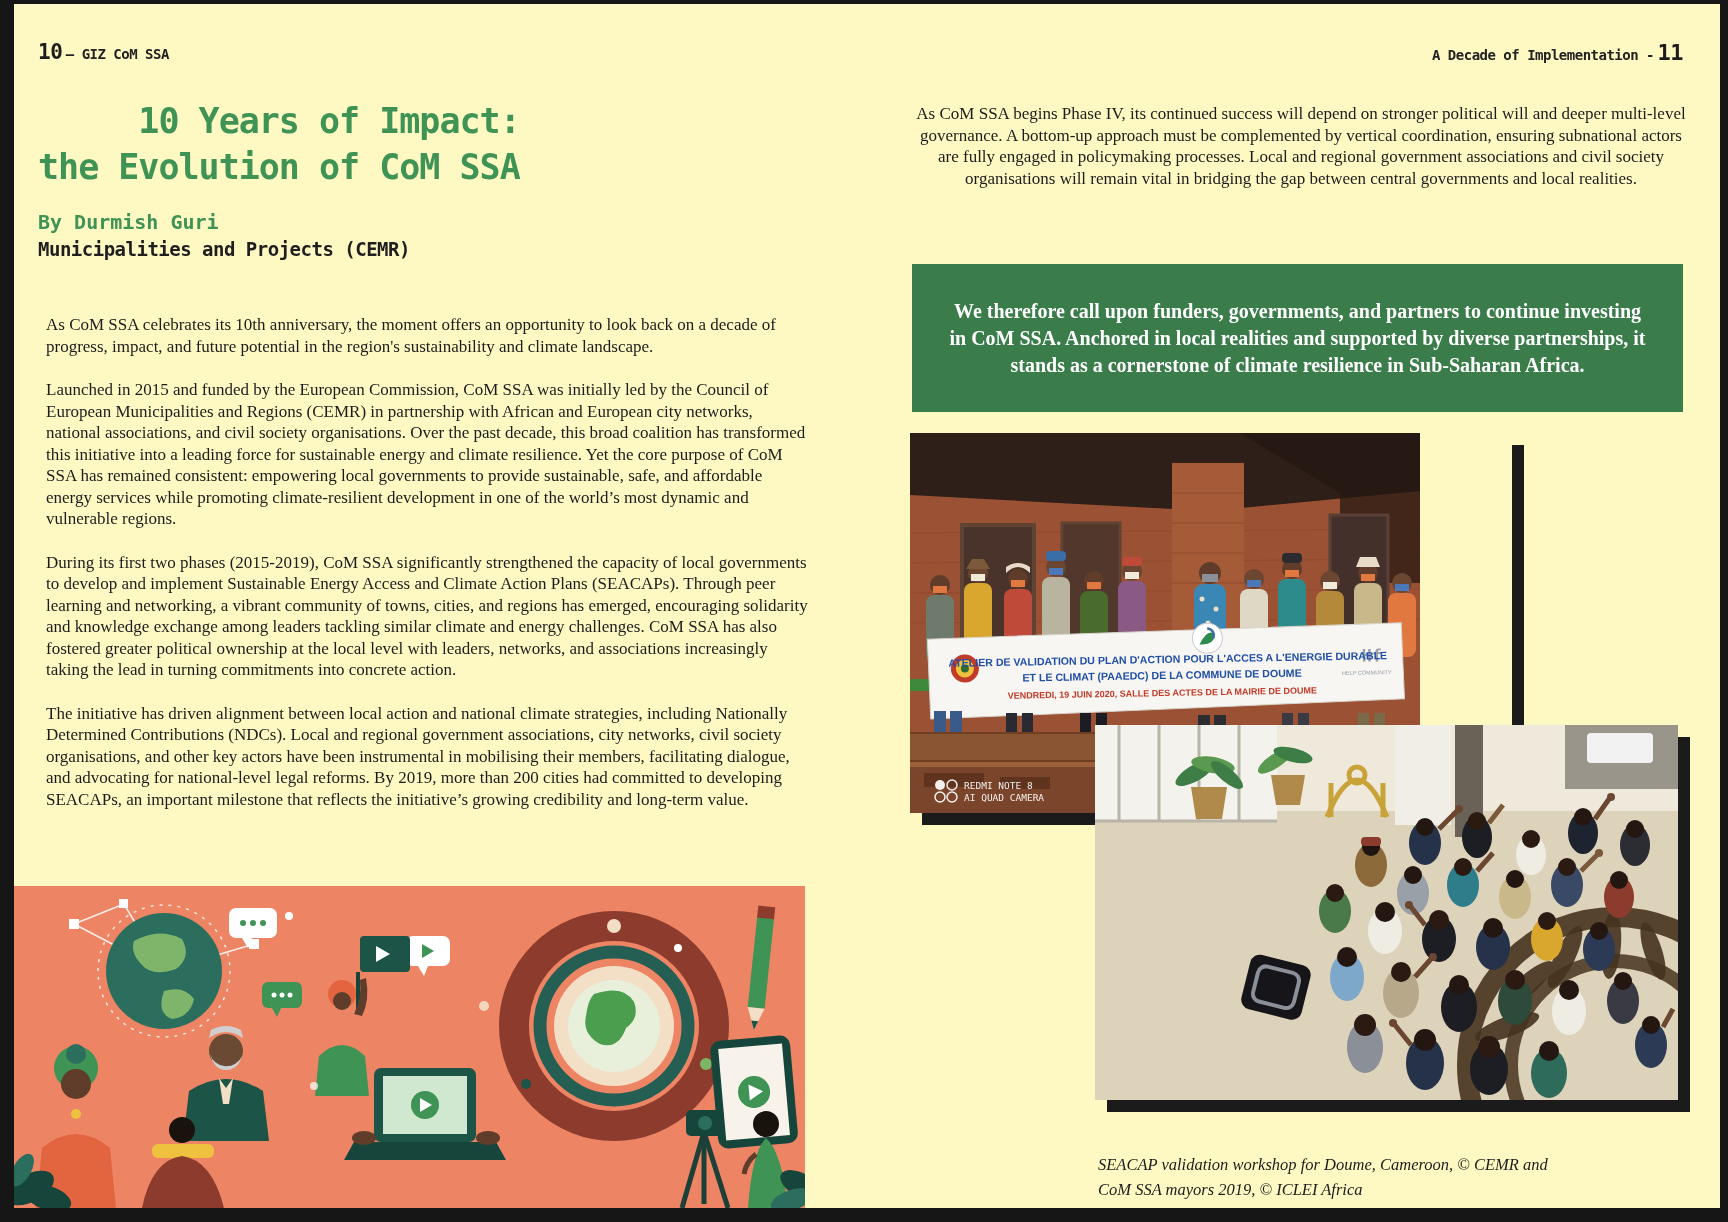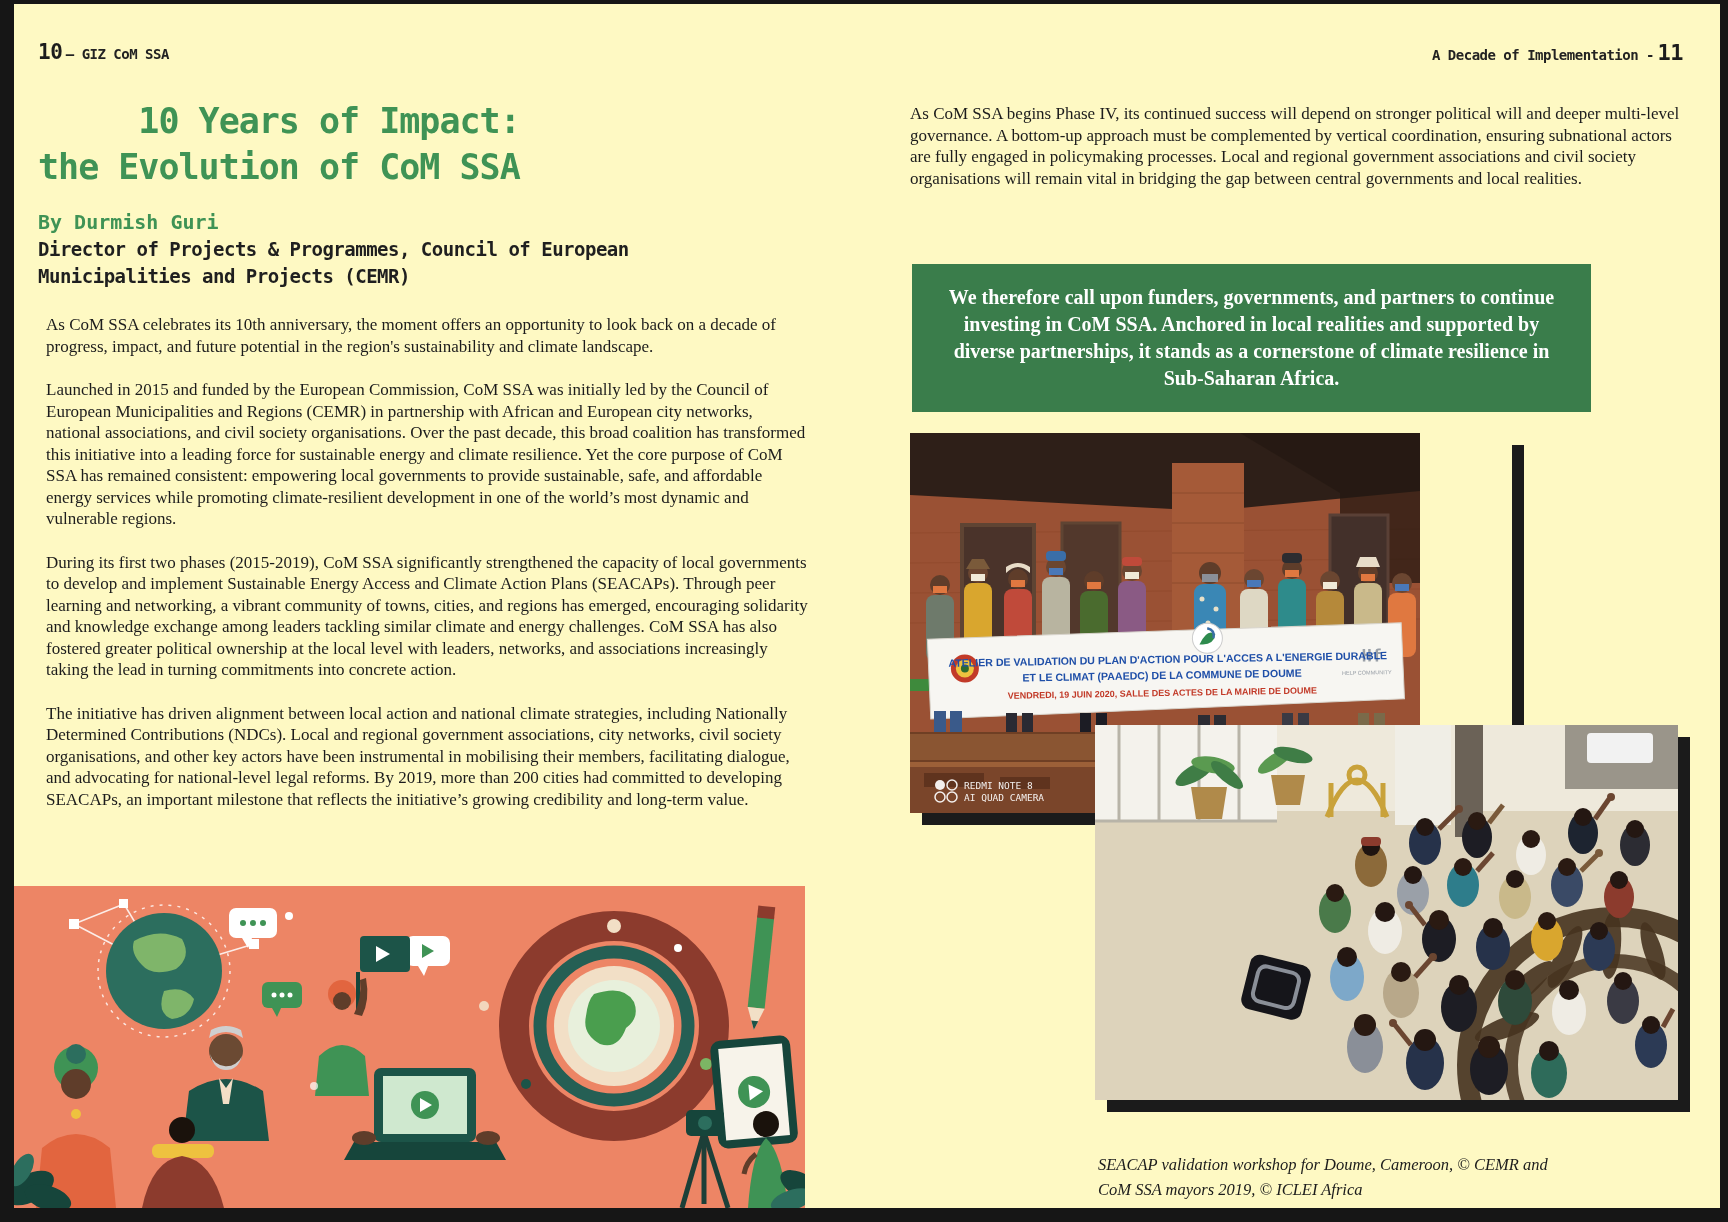--- a/index.html
+++ b/index.html
@@ -23,23 +23,23 @@
   .title{position:absolute;left:38px;top:98px;color:#3f9355;font-weight:bold;
          font-size:35px;line-height:46px;letter-spacing:-1px;text-align:right;}
   .byline{position:absolute;left:38px;top:210px;color:#3f9355;font-weight:bold;font-size:20px;}
   .affil{position:absolute;left:38px;top:236px;color:#1f1f1f;font-weight:bold;
          font-size:19px;line-height:27px;letter-spacing:-0.5px;}
 
   .body-left{position:absolute;left:38px;top:314px;width:770px;
              font-size:17px;line-height:21.5px;}
   .body-left p{margin:0 0 22px 8px;}
   .body-right{position:absolute;left:910px;top:103px;width:782px;
-              font-size:17px;line-height:21.5px;}
-
-  .callout{position:absolute;left:912px;top:264px;width:679px;height:148px;
+              font-size:17px;line-height:21.5px;text-align:center;}
+
+  .callout{position:absolute;left:912px;top:264px;width:771px;height:148px;
            background:#3a7d4b;color:#ffffff;display:flex;align-items:center;justify-content:center;
            box-sizing:border-box;padding:10px 34px;}
   .callout .txt{font-size:20px;font-weight:bold;line-height:27px;text-align:center;}
 
   .photo{position:absolute;box-shadow:12px 12px 0 0 #1b1b1b;overflow:hidden;}
   .photo1{left:910px;top:433px;width:602px;height:380px;z-index:2;}
   .photo2{left:1095px;top:725px;width:583px;height:375px;z-index:3;}
   .photo svg{display:block;}
 
   .caption{position:absolute;left:1098px;top:1124px;width:560px;
@@ -66,21 +66,20 @@
     <span class="lbl">A Decade of Implementation  -</span>
     <span class="num">11</span>
   </div>
 
   <div class="title mono">
     <div>10 Years of Impact:</div>
     <div>the Evolution of CoM SSA</div>
   </div>
   <div class="byline mono">By Durmish Guri</div>
   <div class="affil mono">
-    <div>Director of Projects &amp; Programmes, Council of European</div>
     <div>Municipalities and Projects (CEMR)</div>
   </div>
 
   <div class="body-left">
     <p>As CoM SSA celebrates its 10th anniversary, the moment offers an opportunity to look back on a decade of progress, impact, and future potential in the region's sustainability and climate landscape.</p>
     <p>Launched in 2015 and funded by the European Commission, CoM SSA was initially led by the Council of European Municipalities and Regions (CEMR) in partnership with African and European city networks, national associations, and civil society organisations. Over the past decade, this broad coalition has transformed this initiative into a leading force for sustainable energy and climate resilience. Yet the core purpose of CoM SSA has remained consistent: empowering local governments to provide sustainable, safe, and affordable energy services while promoting climate-resilient development in one of the world’s most dynamic and vulnerable regions.</p>
     <p>During its first two phases (2015-2019), CoM SSA significantly strengthened the capacity of local governments to develop and implement Sustainable Energy Access and Climate Action Plans (SEACAPs). Through peer learning and networking, a vibrant community of towns, cities, and regions has emerged, encouraging solidarity and knowledge exchange among leaders tackling similar climate and energy challenges. CoM SSA has also fostered greater political ownership at the local level with leaders, networks, and associations increasingly taking the lead in turning commitments into concrete action.</p>
     <p>The initiative has driven alignment between local action and national climate strategies, including Nationally Determined Contributions (NDCs). Local and regional government associations, city networks, civil society organisations, and other key actors have been instrumental in mobilising their members, facilitating dialogue, and advocating for national-level legal reforms. By 2019, more than 200 cities had committed to developing SEACAPs, an important milestone that reflects the initiative’s growing credibility and long-term value.</p>
   </div>
 

